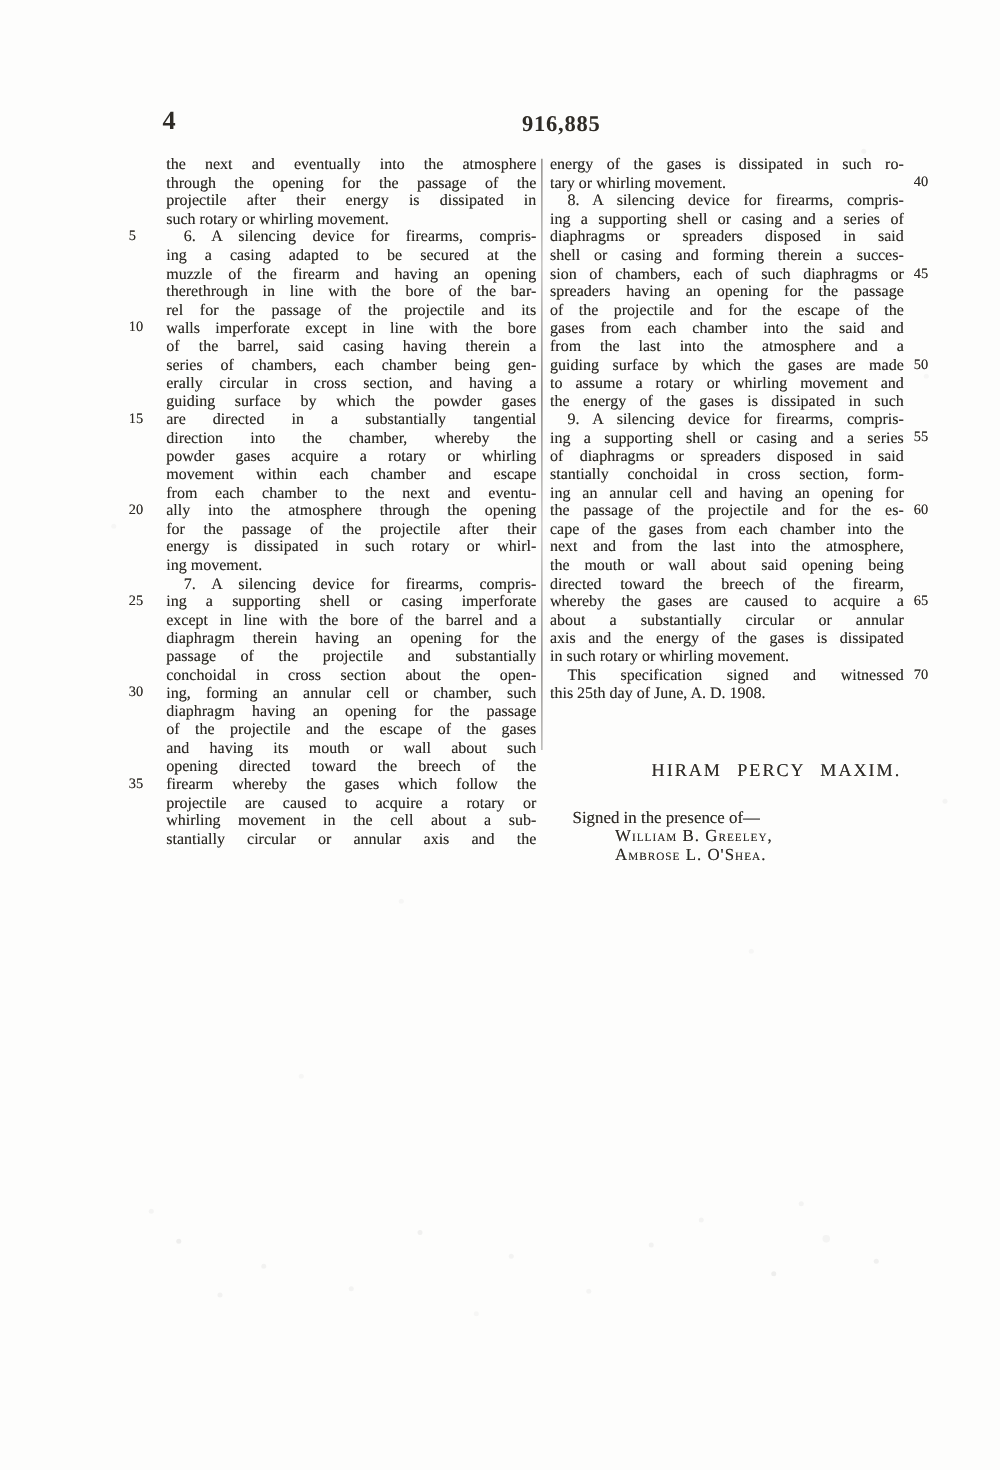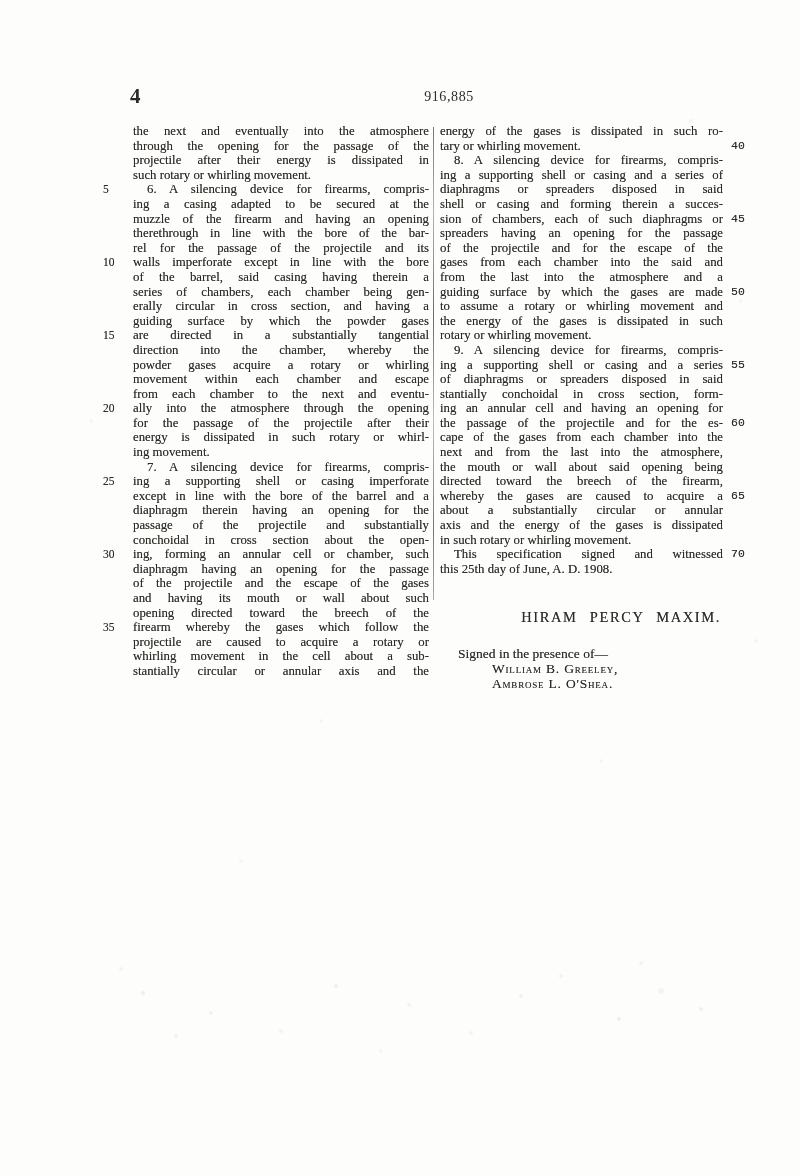--- a/index.html
+++ b/index.html
@@ -10,21 +10,21 @@
     overflow: hidden; position: relative;
   }
   .page { position: absolute; inset: 0; color: #2e2b26; }
 
   .page-number {
     position: absolute; left: 130px; top: 84px;
     font-size: 21px; font-weight: bold; letter-spacing: 1px;
   }
   .patent-number {
     position: absolute; left: 449px; top: 89px; transform: translateX(-50%);
-    font-size: 14px; font-weight: normal; letter-spacing: 0.6px; text-align: center;
+    font-size: 18px; font-weight: bold; letter-spacing: 0.6px; text-align: center;
   }
 
   .column-divider {
     position: absolute; left: 433px; top: 127px;
     width: 1px; height: 473px;
     background: linear-gradient(to bottom,
       rgba(46,43,38,.65) 0%, rgba(46,43,38,.35) 18%, rgba(46,43,38,.7) 40%,
       rgba(46,43,38,.3) 62%, rgba(46,43,38,.65) 85%, rgba(46,43,38,.4) 100%);
   }
 
@@ -45,21 +45,21 @@
   }
   .text-line.para-end { text-align-last: left; }
   .text-line.para-indent { text-indent: 14px; }
 
   .line-number {
     position: absolute; top: 0;
     font-size: 11.5px; text-indent: 0;
     text-shadow: 0 0 0.4px rgba(46,43,38,0.55);
   }
   .col-left  .line-number { left: -30px; width: 24px; text-align: right; }
-  .col-right .line-number { right: -34px; width: 26px; text-align: right; font-family: Liberation Mono, monospace; }
+  .col-right .line-number { right: -34px; width: 26px; text-align: right; }
 
   .signature-block { position: absolute; left: 440px; width: 283px; top: 606px; }
   .inventor {
     text-align: right; font-size: 14.5px;
     letter-spacing: 1.6px; word-spacing: 7px;
     padding-top: 3px; padding-right: 2px;
     text-shadow: 0 0 0.5px rgba(46,43,38,0.6);
   }
   .presence {
     margin-top: 20px; padding-left: 18px; font-size: 13.5px;
@@ -145,21 +145,20 @@
       <div class="text-line">diaphragms or spreaders disposed in said</div>
       <div class="text-line">shell or casing and forming therein a succes-</div>
       <div class="text-line"><span class="line-number">45</span>sion of chambers, each of such diaphragms or</div>
       <div class="text-line">spreaders having an opening for the passage</div>
       <div class="text-line">of the projectile and for the escape of the</div>
       <div class="text-line">gases from each chamber into the said and</div>
       <div class="text-line">from the last into the atmosphere and a</div>
       <div class="text-line"><span class="line-number">50</span>guiding surface by which the gases are made</div>
       <div class="text-line">to assume a rotary or whirling movement and</div>
       <div class="text-line">the energy of the gases is dissipated in such</div>
-      <div class="text-line para-end">rotary or whirling movement.</div>
       <div class="text-line para-indent">9. A silencing device for firearms, compris-</div>
       <div class="text-line"><span class="line-number">55</span>ing a supporting shell or casing and a series</div>
       <div class="text-line">of diaphragms or spreaders disposed in said</div>
       <div class="text-line">stantially conchoidal in cross section, form-</div>
       <div class="text-line">ing an annular cell and having an opening for</div>
       <div class="text-line"><span class="line-number">60</span>the passage of the projectile and for the es-</div>
       <div class="text-line">cape of the gases from each chamber into the</div>
       <div class="text-line">next and from the last into the atmosphere,</div>
       <div class="text-line">the mouth or wall about said opening being</div>
       <div class="text-line">directed toward the breech of the firearm,</div>

